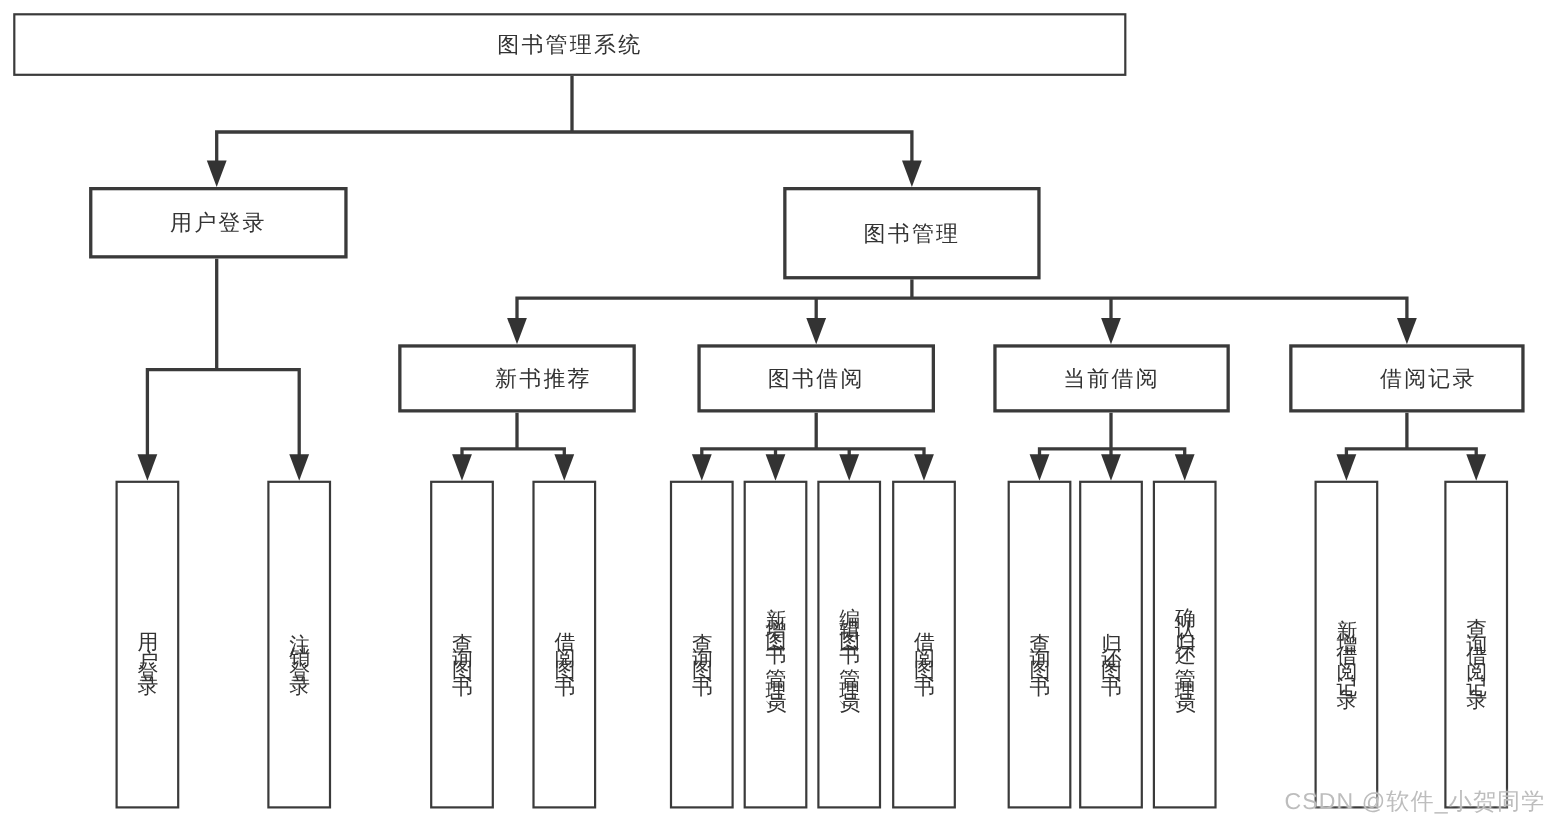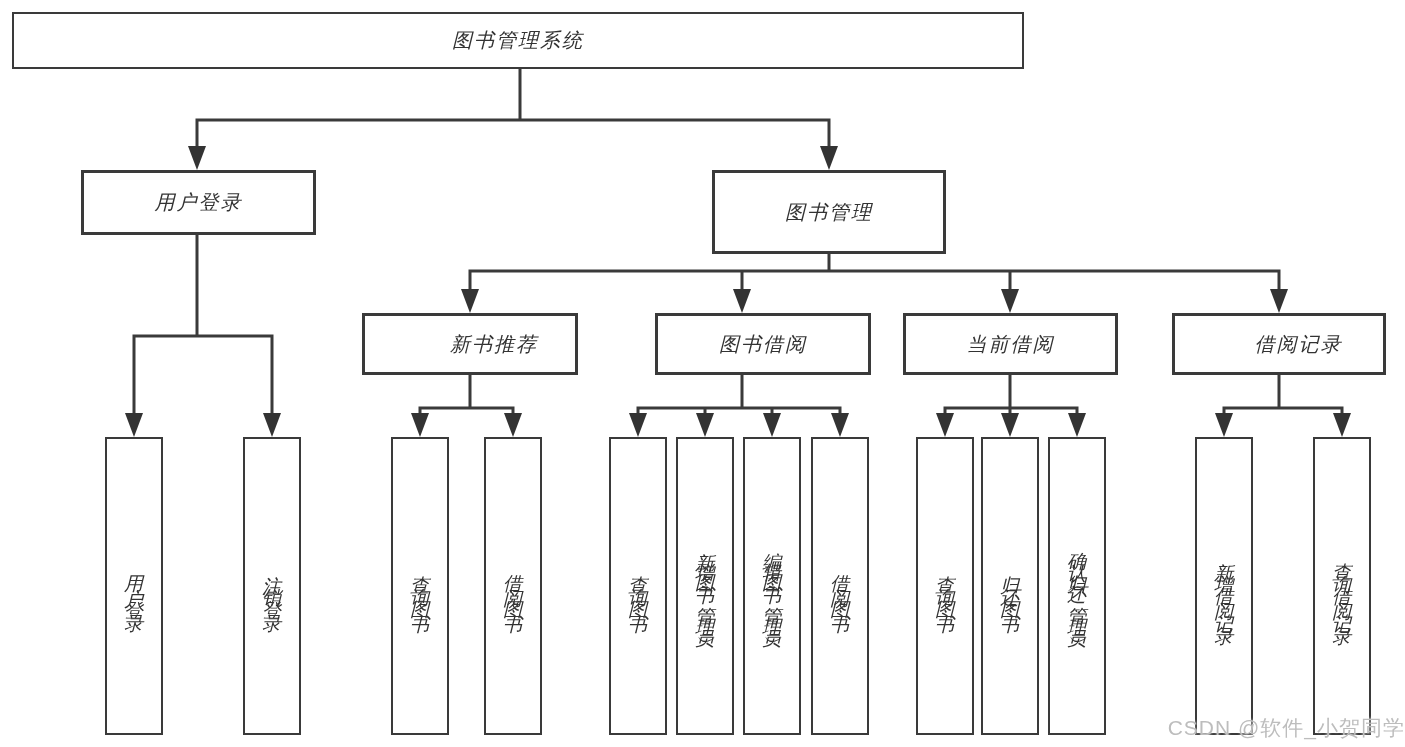--- a/index.html
+++ b/index.html
@@ -21,21 +21,20 @@
     top: 0;
   }
   .box {
     position: absolute;
     box-sizing: border-box;
     background: #ffffff;
     border: 3px solid #3a3a3a;
     display: flex;
     align-items: center;
     justify-content: center;
-    font-style: italic;
   }
   .leaf {
     border-width: 2.5px;
   }
   .hlabel {
     font-size: 20px;
     color: #333333;
     letter-spacing: 2px;
     white-space: nowrap;
   }
@@ -114,21 +113,21 @@
   <div class="box" style="left:81px; top:170px; width:235px; height:65px;">
     <span class="hlabel">用户登录</span>
   </div>
   <div class="box" style="left:712px; top:170px; width:234px; height:84px;">
     <span class="hlabel">图书管理</span>
   </div>
 
   <div class="box" style="left:362px; top:313px; width:216px; height:62px;padding-left:48px;">
     <span class="hlabel">新书推荐</span>
   </div>
-  <div class="box" style="left:634px; top:313px; width:216px; height:62px;margin-left:21px;">
+  <div class="box" style="left:634px; top:313px; width:216px; height:62px;">
     <span class="hlabel">图书借阅</span>
   </div>
   <div class="box" style="left:903px; top:313px; width:215px; height:62px;">
     <span class="hlabel">当前借阅</span>
   </div>
   <div class="box" style="left:1172px; top:313px; width:214px; height:62px;padding-left:39px;">
     <span class="hlabel">借阅记录</span>
   </div>
 
   <div class="box leaf" style="left:105px; top:437px; width:58px; height:298px;">

